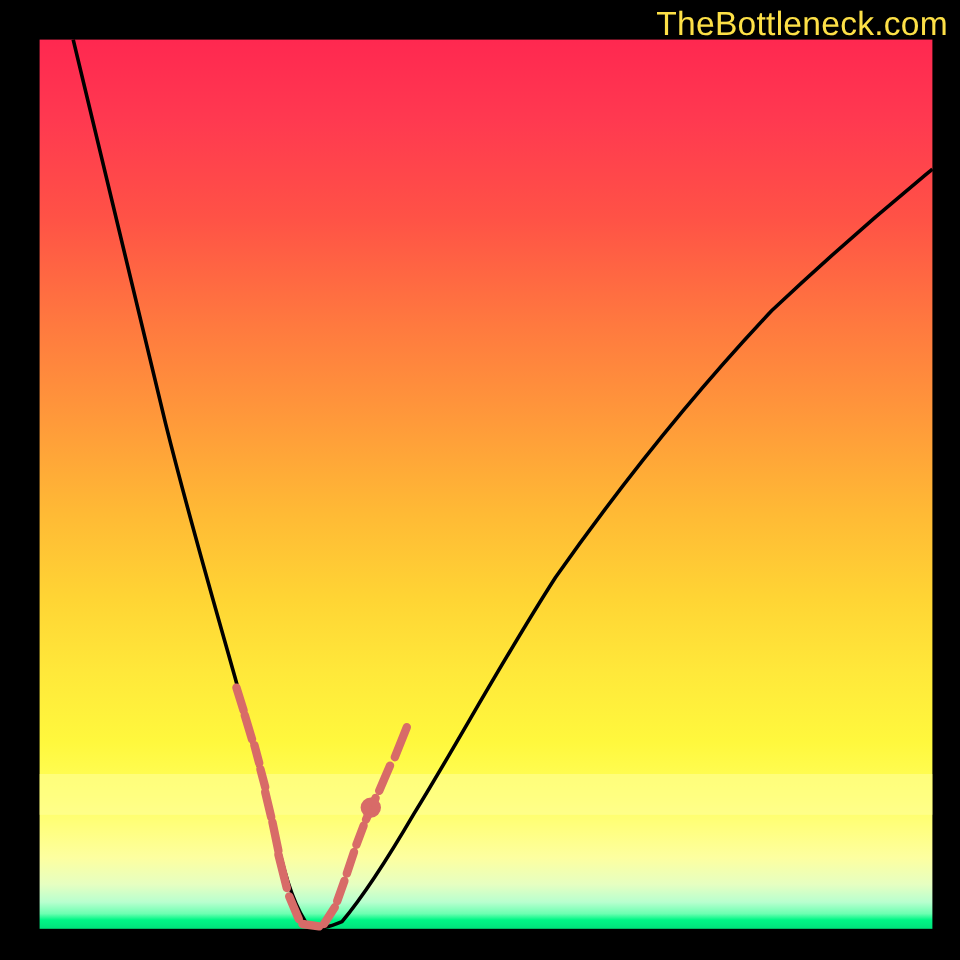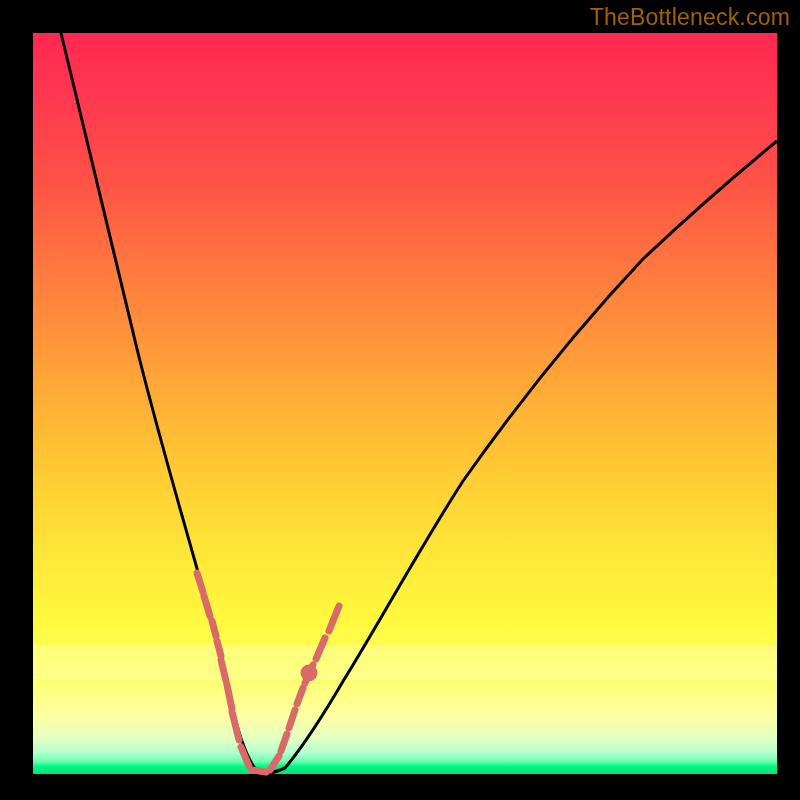--- a/index.html
+++ b/index.html
@@ -61,22 +61,22 @@
     top: 0;
     width: 744px;
     height: 741px;
     overflow: visible;
   }
   .watermark {
     position: absolute;
     top: 4px;
     right: 10px;
     font-family: Arial, Helvetica, sans-serif;
-    font-size: 23px;
-    color: #a16207;
+    font-size: 28px;
+    color: #fde047;
     letter-spacing: 0.2px;
     user-select: none;
   }
 </style>
 </head>
 <body>
 
 <div class="frame">
   <div class="watermark">TheBottleneck.com</div>
 

